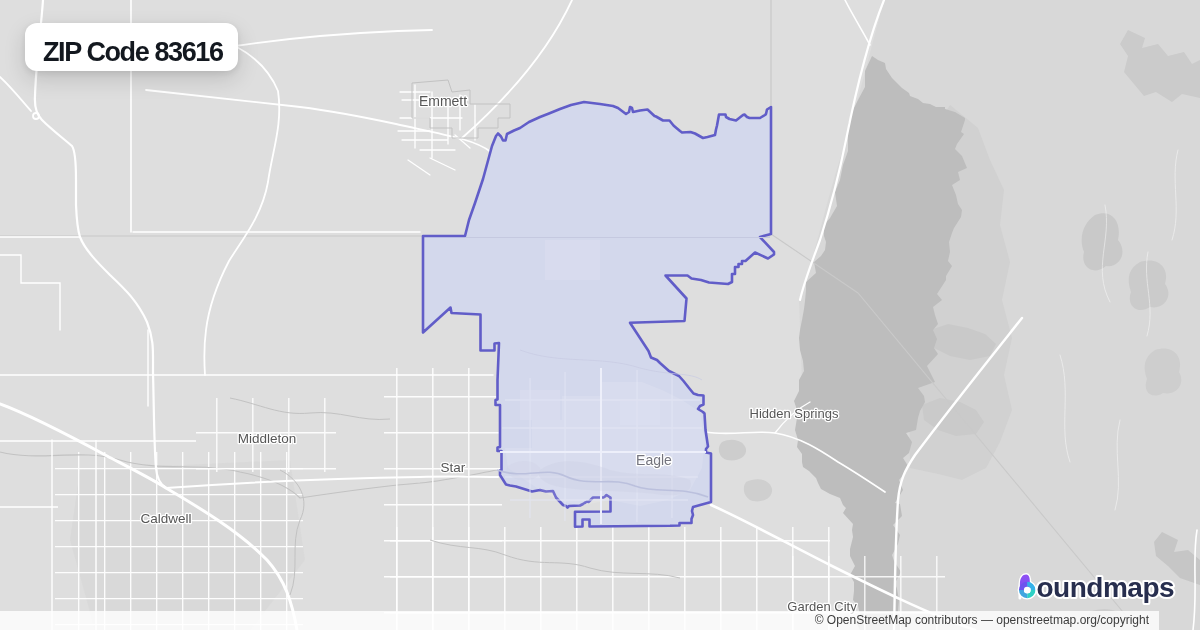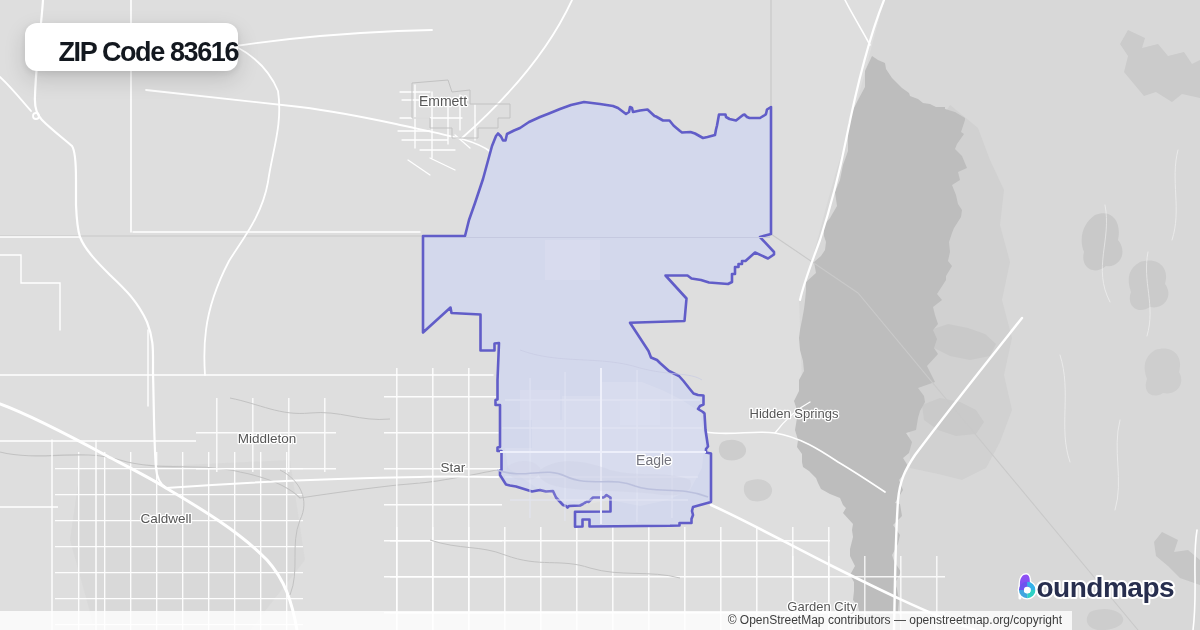--- a/index.html
+++ b/index.html
@@ -1,19 +1,19 @@
 <!DOCTYPE html>
 <html><head>
 <meta charset="utf-8">
 <style>
 html,body{margin:0;padding:0;}
 #page{position:relative;width:1200px;height:630px;overflow:hidden;background:#dedede;font-family:"Liberation Sans",sans-serif;}
 #badge{position:absolute;left:25px;top:23px;width:213px;height:48px;background:#ffffff;border-radius:12px;box-shadow:0 8px 22px rgba(0,0,0,0.14),0 2px 6px rgba(0,0,0,0.08);z-index:30;}
-#badge span{display:block;margin:14px 0 0 18px;font-size:27px;font-weight:bold;letter-spacing:-1.4px;color:#13181f;text-align:right;}
-#attrib{position:absolute;left:0;bottom:0;width:1072px;height:19px;background:rgba(255,255,255,0.8);z-index:25;}
+#badge span{display:block;margin:14px 0 0 18px;font-size:27px;font-weight:bold;letter-spacing:-1.4px;color:#13181f;}
+#attrib{position:absolute;left:0;bottom:0;width:1159px;height:19px;background:rgba(255,255,255,0.8);z-index:25;}
 #attrib div{position:absolute;right:10px;top:2px;font-size:12px;color:#3d3d3d;}
 </style>
 </head>
 <body>
 <div id="page">
 <svg id="map" width="1200" height="630" viewBox="0 0 1200 630">
 <defs>
 <pattern id="grid36" width="36" height="36" patternUnits="userSpaceOnUse">
 <rect width="36" height="36" fill="none"></rect>
 <path d="M0,0.8 H36 M0.8,0 V36" stroke="#ffffff" stroke-width="1.4" fill="none"></path>

